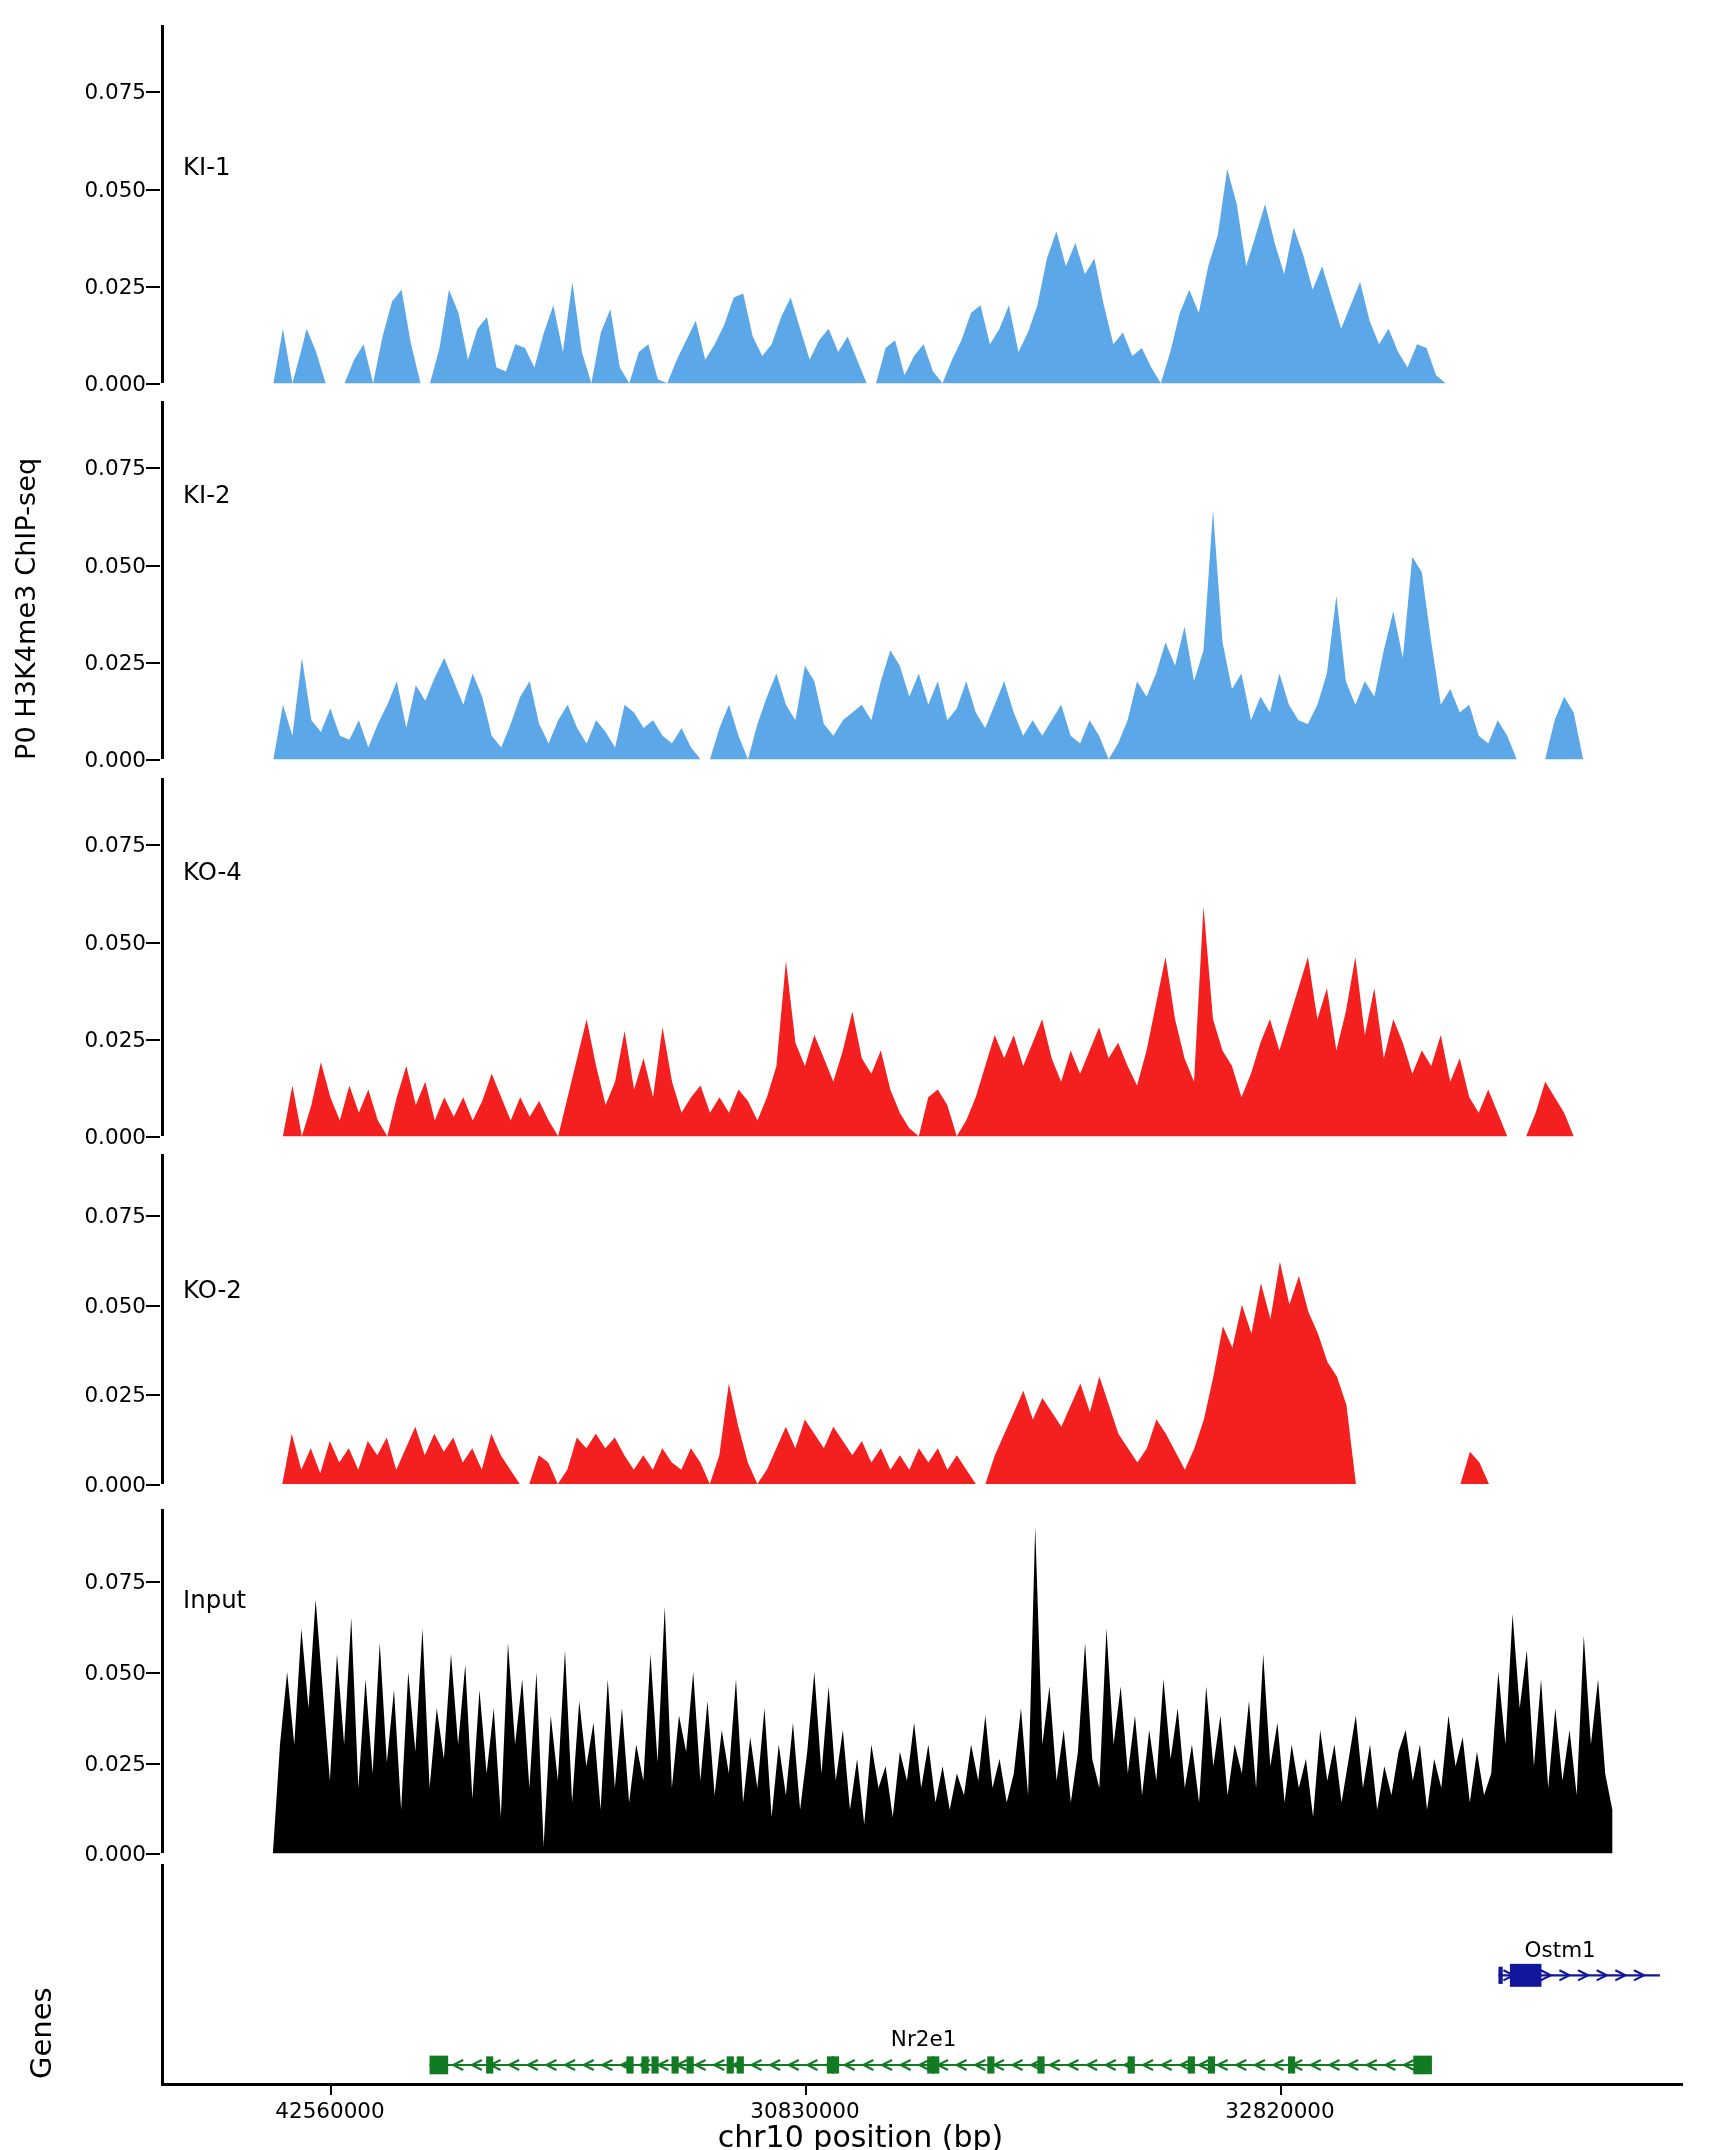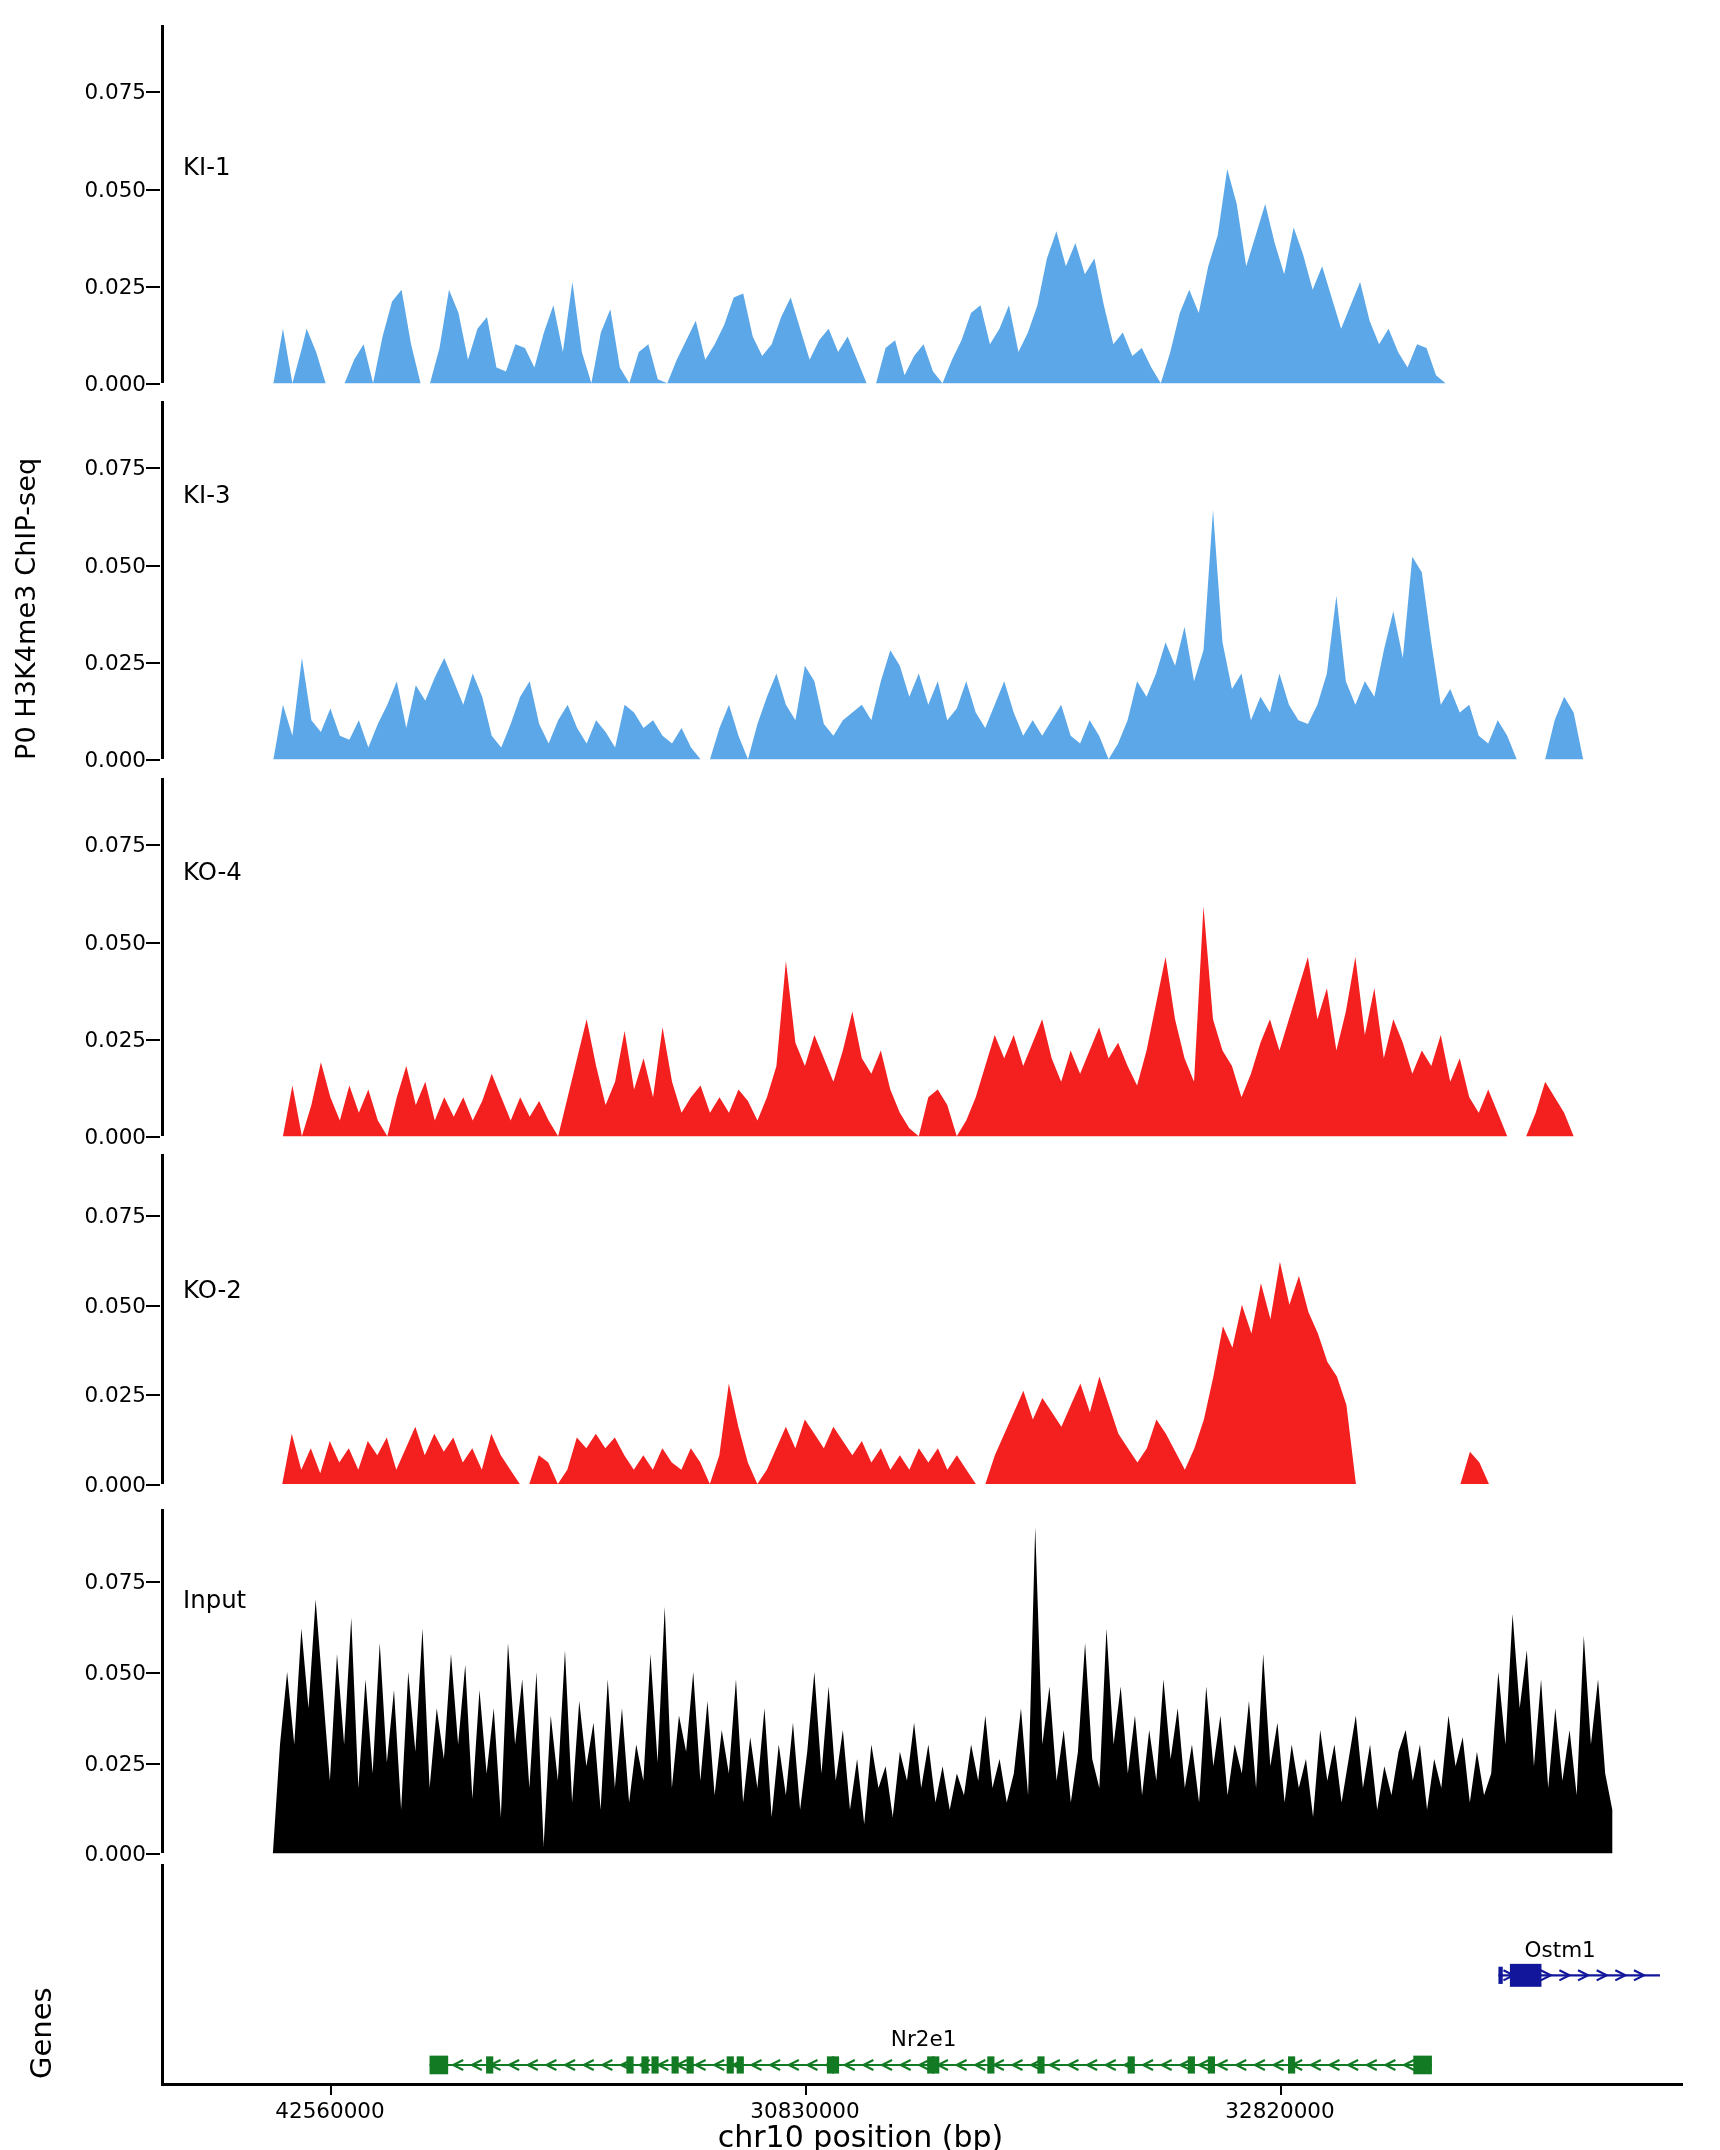--- a/index.html
+++ b/index.html
@@ -129,21 +129,21 @@
       <div class="track" style="left: 0px; top: 401px; width: 1721px; height: 358px;">
         <div class="axis-line" style="height: 358px;"></div>
         <div class="tick" style="top: 358px;"></div>
         <div class="ticklabel" style="top: 358px; left: 0px; width: 146px;">0.000</div>
         <div class="tick" style="top: 261px;"></div>
         <div class="ticklabel" style="top: 261px; left: 0px; width: 146px;">0.025</div>
         <div class="tick" style="top: 164px;"></div>
         <div class="ticklabel" style="top: 164px; left: 0px; width: 146px;">0.050</div>
         <div class="tick" style="top: 66px;"></div>
         <div class="ticklabel" style="top: 66px; left: 0px; width: 146px;">0.075</div>
-        <div class="track-name" style="left: 183px; top: 79px;">KI-3</div>
+        <div class="track-name" style="left: 183px; top: 79px;">KI-2</div>
         <svg width="1721" height="361" style="position: absolute; left: 0px; top: 0px;" viewBox="0 0 2400 504">
           <path d="M 380.38 500.00 L 380.38 500.00 L 393.63 423.91 L 406.88 467.39 L 420.13 358.70 L 433.38 445.65 L 446.63 461.96 L 459.88 429.35 L 473.13 467.39 L 486.38 472.83 L 499.63 445.65 L 512.88 483.70 L 526.13 451.09 L 539.38 423.91 L 552.63 391.30 L 565.88 456.52 L 579.13 396.74 L 592.38 418.48 L 605.63 385.87 L 618.88 358.70 L 632.13 391.30 L 645.38 423.91 L 658.63 380.43 L 671.88 413.04 L 685.13 467.39 L 698.38 483.70 L 711.63 451.09 L 724.88 413.04 L 738.13 391.30 L 751.38 451.09 L 764.63 478.26 L 777.88 445.65 L 791.13 423.91 L 804.38 456.52 L 817.63 478.26 L 830.88 445.65 L 844.13 461.96 L 857.38 483.70 L 870.63 423.91 L 883.88 434.78 L 897.13 456.52 L 910.38 445.65 L 923.63 467.39 L 936.88 478.26 L 950.13 456.52 L 963.38 483.70 L 976.63 500.00 L 989.88 500.00 L 1003.13 456.52 L 1016.38 423.91 L 1029.63 467.39 L 1042.88 500.00 L 1056.13 451.09 L 1069.38 413.04 L 1082.63 380.43 L 1095.88 423.91 L 1109.13 445.65 L 1122.38 369.57 L 1135.63 391.30 L 1148.88 451.09 L 1162.13 467.39 L 1175.38 445.65 L 1188.63 434.78 L 1201.88 423.91 L 1215.13 445.65 L 1228.38 391.30 L 1241.63 347.83 L 1254.88 369.57 L 1268.13 413.04 L 1281.38 380.43 L 1294.63 423.91 L 1307.88 391.30 L 1321.13 445.65 L 1334.38 429.35 L 1347.63 391.30 L 1360.88 434.78 L 1374.13 456.52 L 1387.38 423.91 L 1400.63 391.30 L 1413.88 434.78 L 1427.13 467.39 L 1440.38 445.65 L 1453.63 467.39 L 1466.88 445.65 L 1480.13 423.91 L 1493.38 467.39 L 1506.63 478.26 L 1519.88 445.65 L 1533.13 467.39 L 1546.38 500.00 L 1559.63 478.26 L 1572.88 445.65 L 1586.13 391.30 L 1599.38 413.04 L 1612.63 380.43 L 1625.88 336.96 L 1639.13 369.57 L 1652.38 315.22 L 1665.63 391.30 L 1678.88 347.83 L 1692.13 152.17 L 1705.38 336.96 L 1718.63 402.17 L 1731.88 380.43 L 1745.13 445.65 L 1758.38 413.04 L 1771.63 434.78 L 1784.88 380.43 L 1798.13 423.91 L 1811.38 445.65 L 1824.63 451.09 L 1837.88 423.91 L 1851.13 380.43 L 1864.38 271.74 L 1877.63 391.30 L 1890.88 423.91 L 1904.13 391.30 L 1917.38 413.04 L 1930.63 347.83 L 1943.88 293.48 L 1957.13 358.70 L 1970.38 217.39 L 1983.63 239.13 L 1996.88 336.96 L 2010.13 423.91 L 2023.38 402.17 L 2036.63 434.78 L 2049.88 423.91 L 2063.13 467.39 L 2076.38 478.26 L 2089.63 445.65 L 2102.88 467.39 L 2116.13 500.00 L 2129.38 500.00 L 2142.63 500.00 L 2155.88 500.00 L 2169.13 445.65 L 2182.38 413.04 L 2195.63 434.78 L 2208.88 500.00 L 2222.13 500.00 L 2235.38 500.00 L 2248.63 500.00 L 2248.63 500.00 Z" fill="#5BA7E8" stroke="none"></path>
         </svg>
       </div>
       <div class="track" style="left: 0px; top: 778px; width: 1721px; height: 358px;">
         <div class="axis-line" style="height: 358px;"></div>
         <div class="tick" style="top: 358px;"></div>
         <div class="ticklabel" style="top: 358px; left: 0px; width: 146px;">0.000</div>
         <div class="tick" style="top: 261px;"></div>
         <div class="ticklabel" style="top: 261px; left: 0px; width: 146px;">0.025</div>

